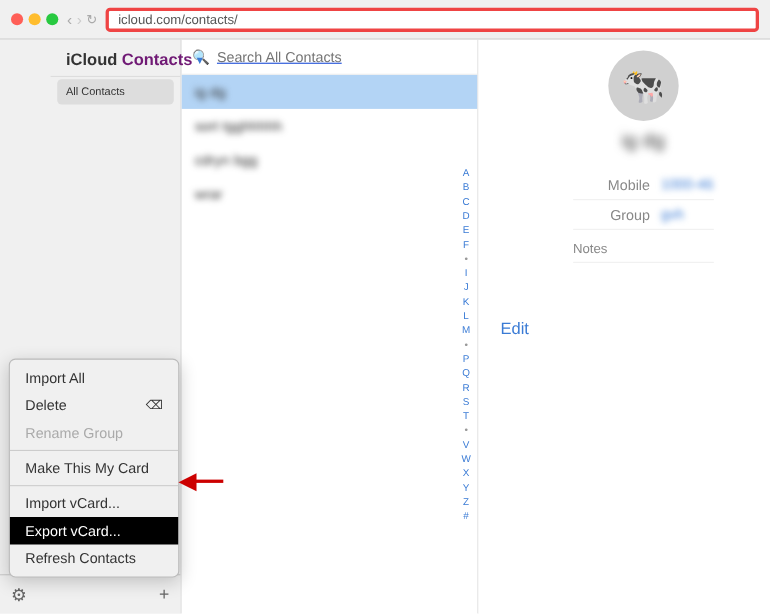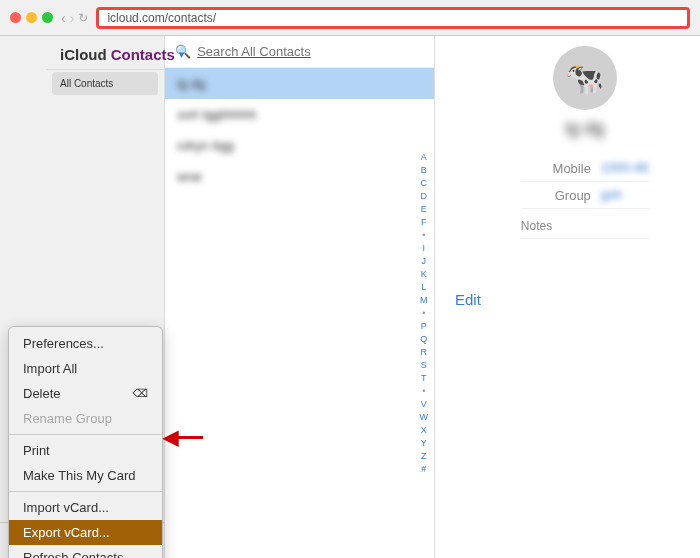--- a/index.html
+++ b/index.html
@@ -123,21 +123,21 @@
     .context-menu-item {
       padding: 5px 14px;
       font-size: 13px;
       color: #333;
       cursor: pointer;
       display: flex;
       align-items: center;
       justify-content: space-between;
     }
     .context-menu-item.disabled { color: #aaa; cursor: default; align-items: center; }
-    .context-menu-item.highlighted { background: #a16207; color: #fff; }
+    .context-menu-item.highlighted { background: #000000; color: #fff; }
     .context-menu-separator {
       height: 1px;
       background: #ccc;
       margin: 3px 0;
     }
     .delete-icon { font-size: 11px; }
 
     
     .arrow-indicator {
       position: absolute;
@@ -318,36 +318,30 @@
       <span class="app-title">iCloud</span>
       <span class="app-title app-title-blue">Contacts</span>
       <span class="chevron-down">▾</span>
     </div>
     <div class="sidebar-group active">
       <span>All Contacts</span>
     </div>
 
     <div class="context-menu">
       <div class="context-menu-item">
-        <span>Preferences...</span>
-      </div>
-      <div class="context-menu-item">
         <span>Import All</span>
       </div>
       <div class="context-menu-item">
         <span>Delete</span>
         <span class="delete-icon">⌫</span>
       </div>
       <div class="context-menu-item disabled">
         <span>Rename Group</span>
       </div>
       <div class="context-menu-separator"></div>
-      <div class="context-menu-item">
-        <span>Print</span>
-      </div>
       <div class="context-menu-item">
         <span>Make This My Card</span>
       </div>
       <div class="context-menu-separator"></div>
       <div class="context-menu-item">
         <span>Import vCard...</span>
       </div>
       <div class="context-menu-item highlighted">
         <span>Export vCard...</span>
       </div>

